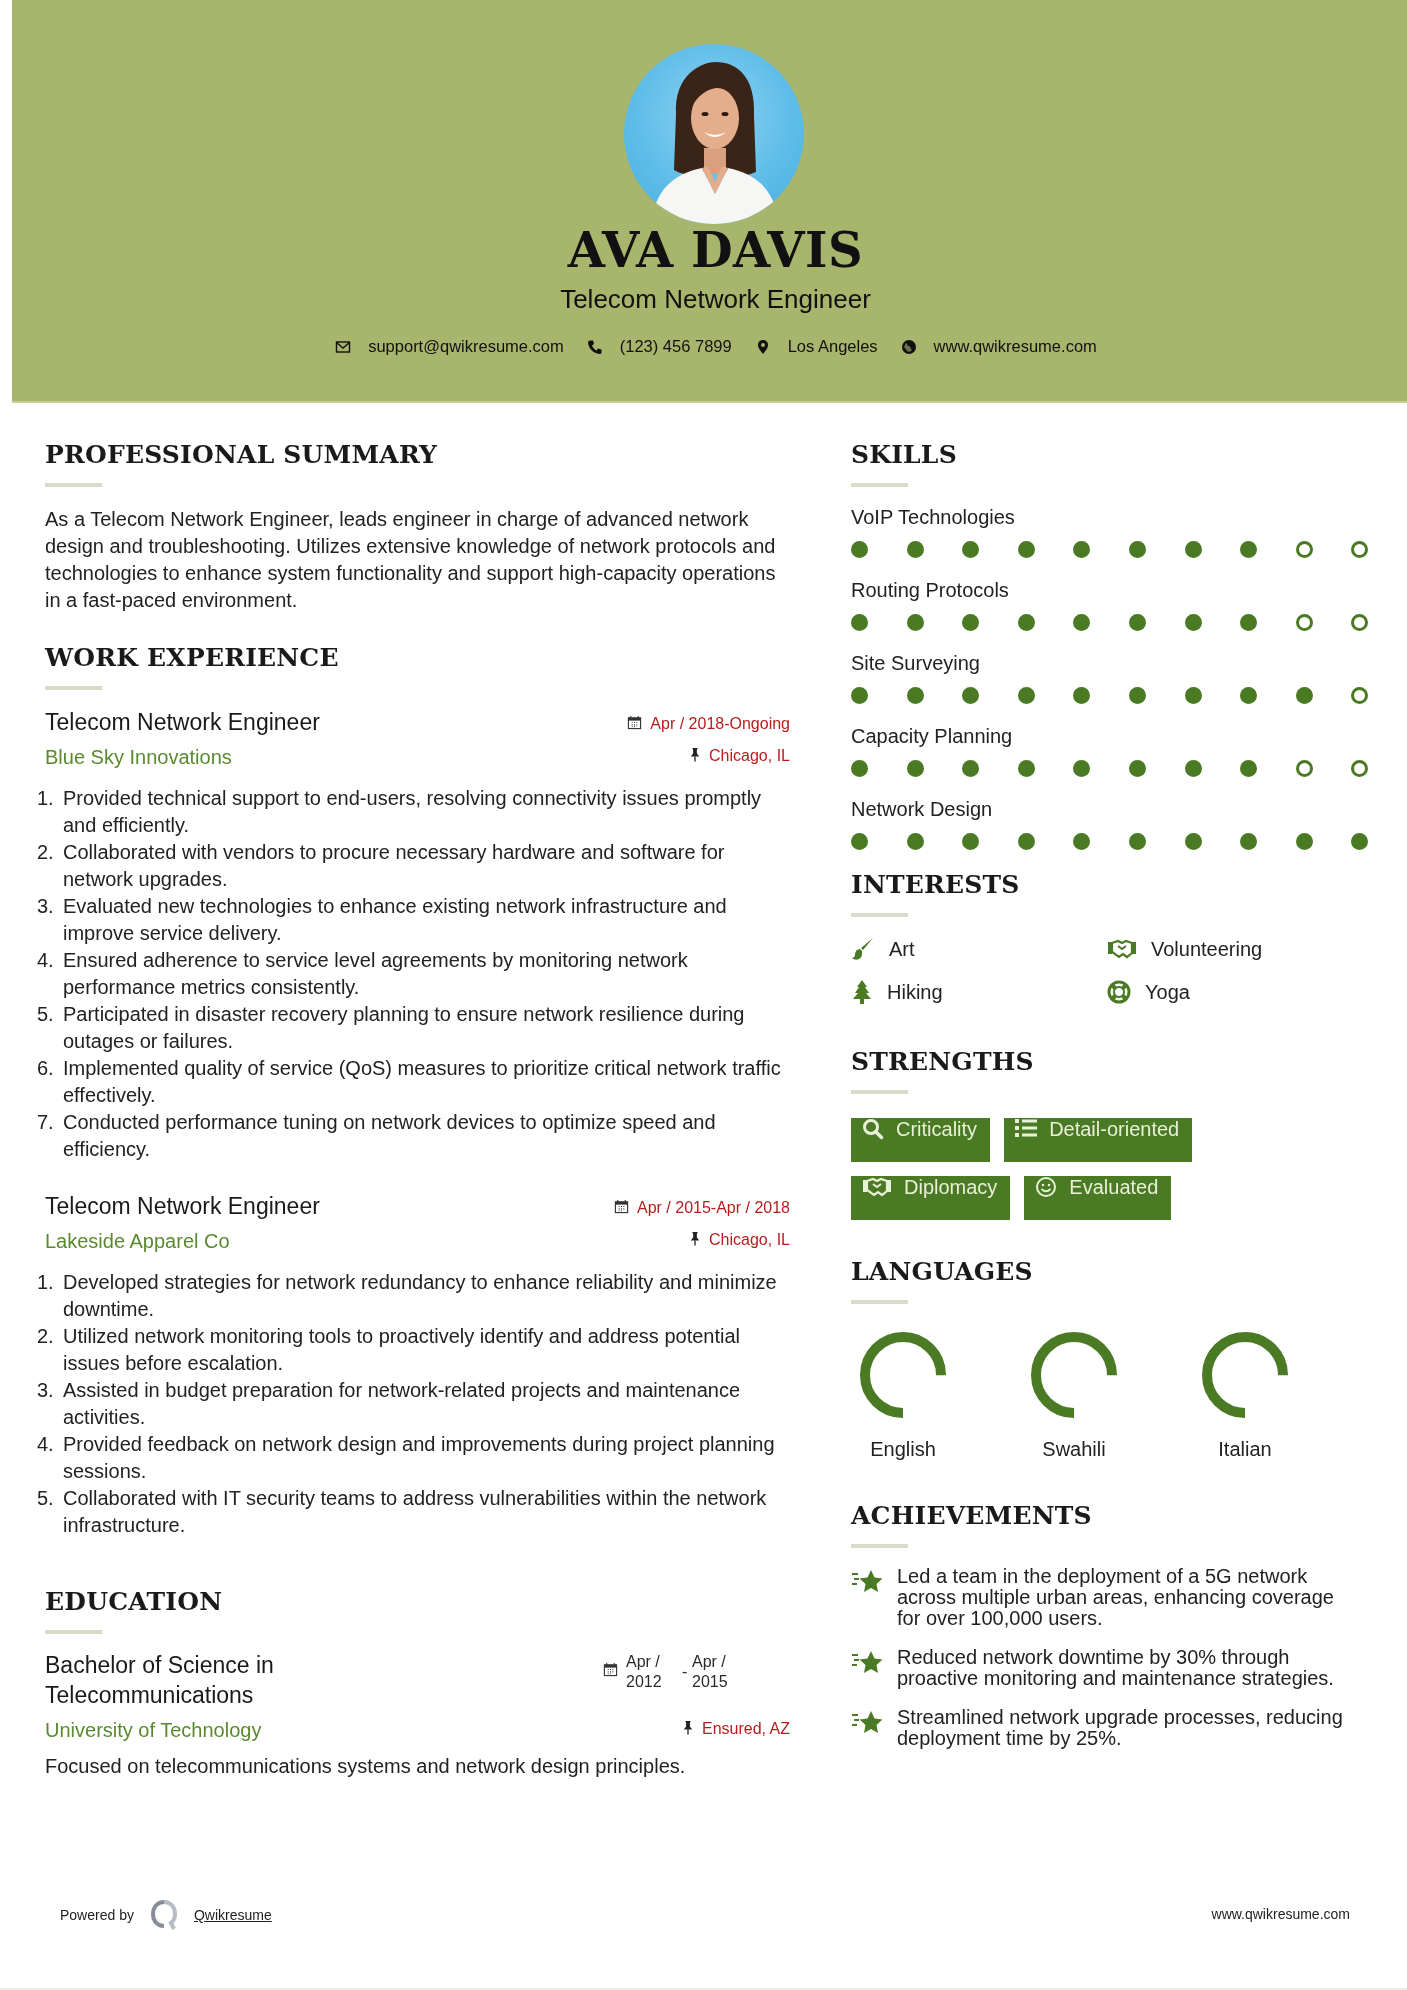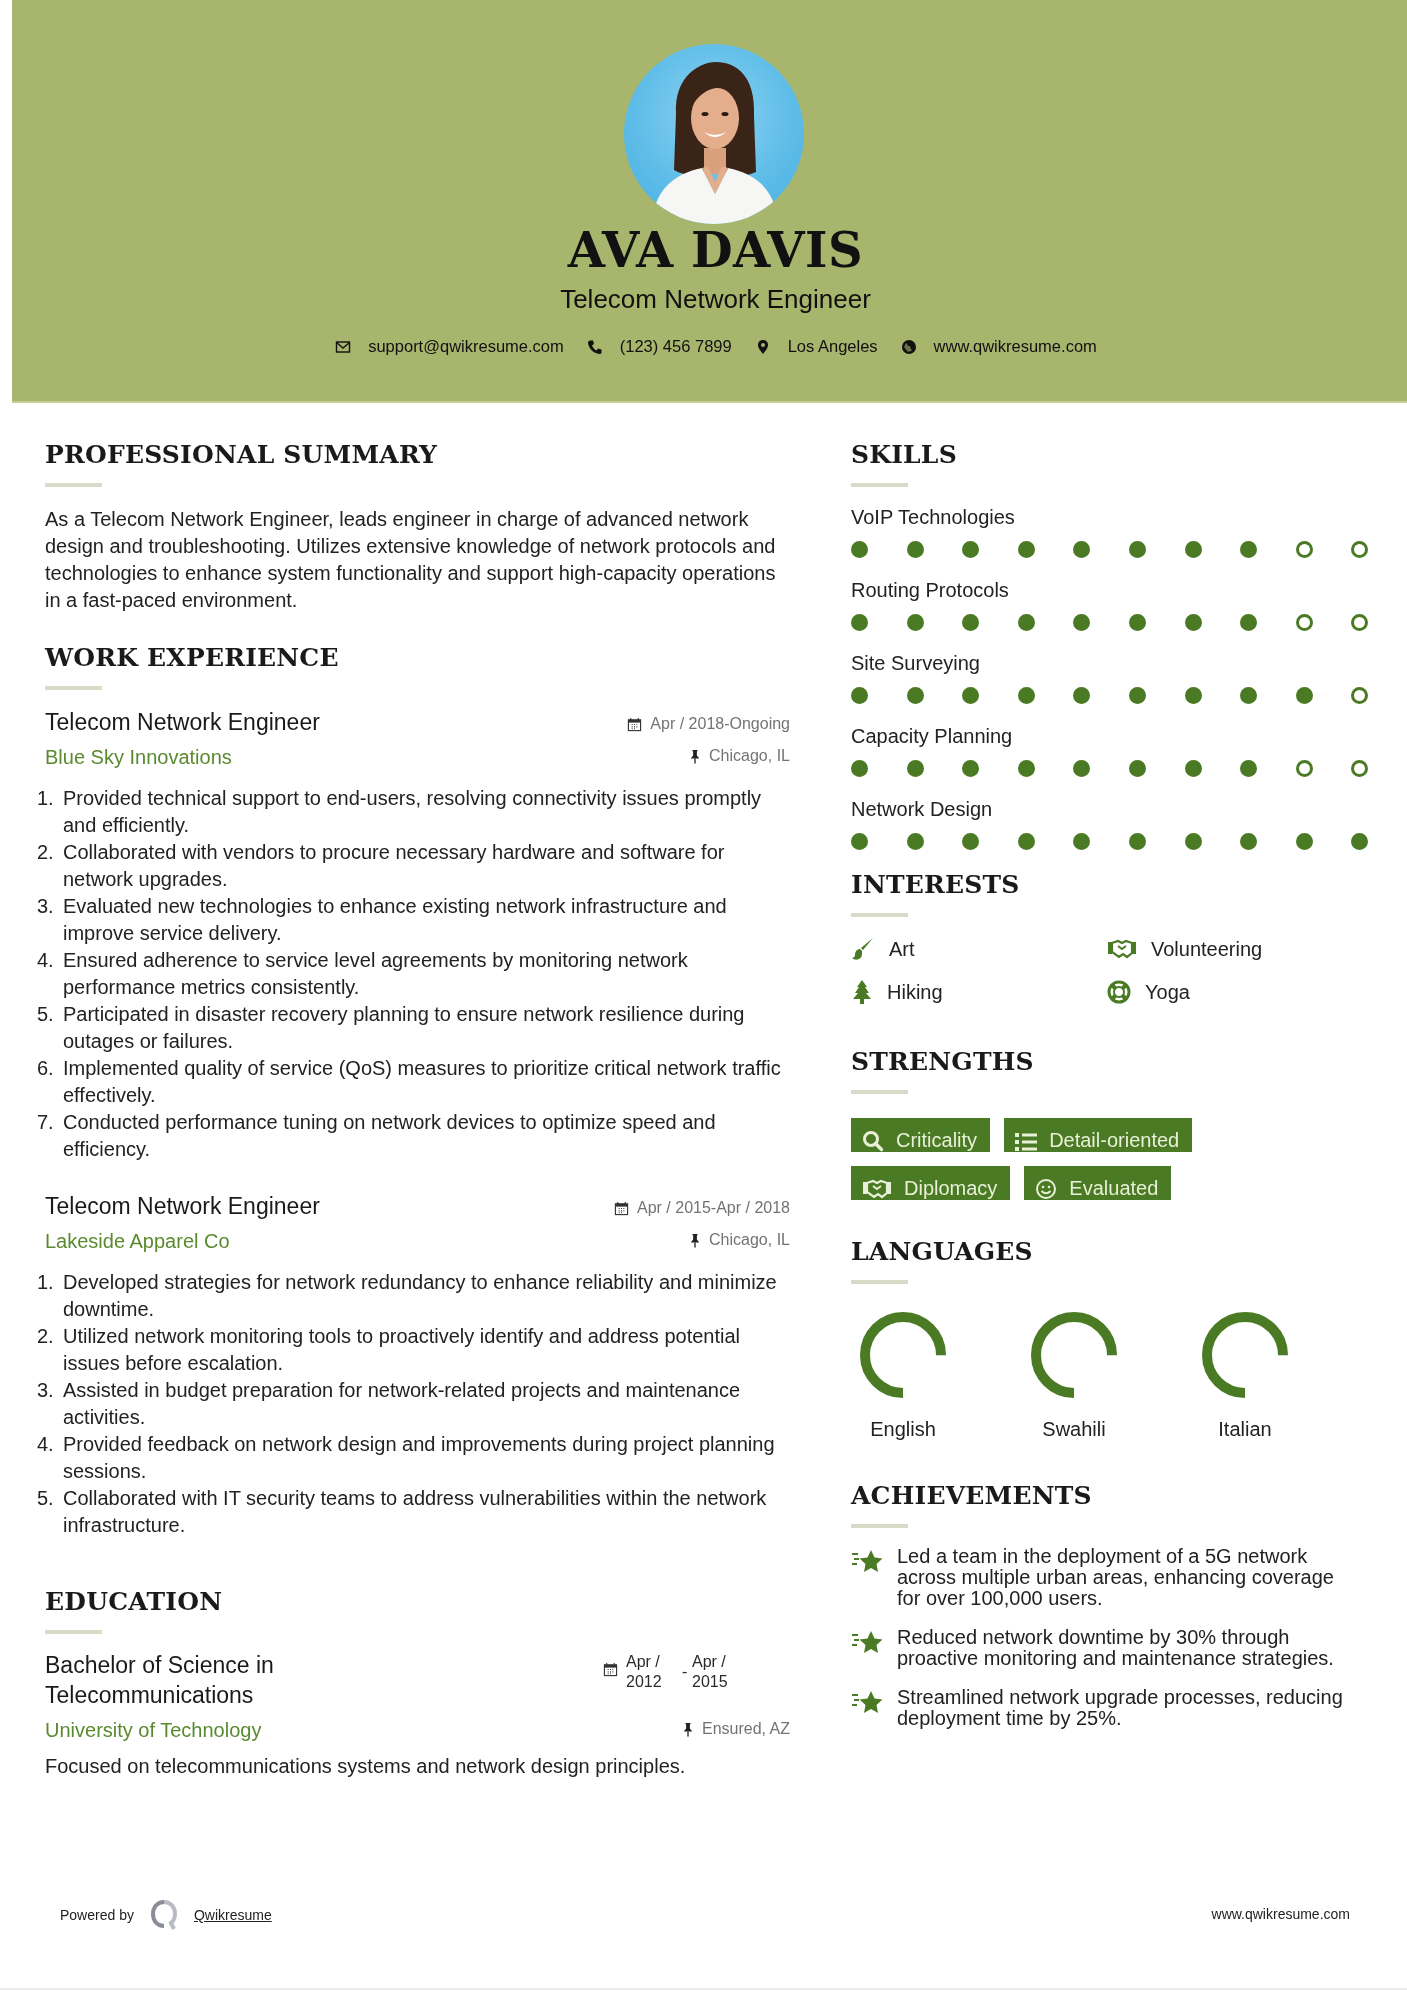--- a/index.html
+++ b/index.html
@@ -45,22 +45,22 @@
       font-size: 25px; color: #1a1a1a; letter-spacing: 0.2px; line-height: 1.2;
     }
     .sec-bar { width: 57px; height: 4px; background: #d8dbc8; margin-top: 13px; }
 
     .summary { margin-top: 19px; font-size: 20px; line-height: 27px; color: #222; }
 
     .job { position: relative; }
     .job-title { font-size: 23px; color: #1a1a1a; line-height: 30px; }
     .company { font-size: 20px; color: #5a8a2e; margin-top: 7px; line-height: 26px; }
     .meta-date, .meta-loc {
-      position: absolute; right: 0; font-size: 16px; color: #737373;
-      display: flex; align-items: center;
+      position: absolute; right: 0; font-size: 16px; color: #b91c1c;
+      display: flex; align-items: flex-start;
     }
     .meta-date svg, .meta-loc svg { margin-right: 8px; }
     .meta-date { top: 8px; }
     .meta-loc { top: 40px; }
 
     ol.bullets { list-style: none; margin-top: 15px; }
     ol.bullets li {
       position: relative; padding-left: 18px; font-size: 20px; line-height: 27px; color: #222;
     }
     ol.bullets li .num { position: absolute; left: -8px; top: 0; }
@@ -85,22 +85,22 @@
     .dot:last-child { margin-right: 0; }
 
     
     .interests { display: grid; grid-template-columns: 256px 240px; row-gap: 19px; margin-top: 20px; }
     .interest { display: flex; align-items: center; font-size: 20px; color: #222; }
     .interest svg { margin-right: 14px; }
 
     
     .strengths { display: flex; flex-wrap: wrap; margin-top: 24px; width: 430px; row-gap: 14px; column-gap: 14px; }
     .chip {
-      display: inline-flex; align-items: flex-end; background: #4a7a23; color: #e9f0d8;
-      font-size: 20px; height: 34px; padding: 0 13px 0 11px;
+      display: inline-flex; align-items: flex-start; background: #4a7a23; color: #e9f0d8;
+      font-size: 20px; height: 44px; padding: 0 13px 0 11px;
     }
     .chip svg { margin-right: 12px; }
 
     
     .langs { display: flex; margin-top: 26px; }
     .lang { width: 171px; display: flex; flex-direction: column; align-items: flex-start; }
     .lang svg { margin-left: 7px; }
     .lang-name { font-size: 20px; color: #222; margin-top: 18px; width: 104px; text-align: center; }
 
     

